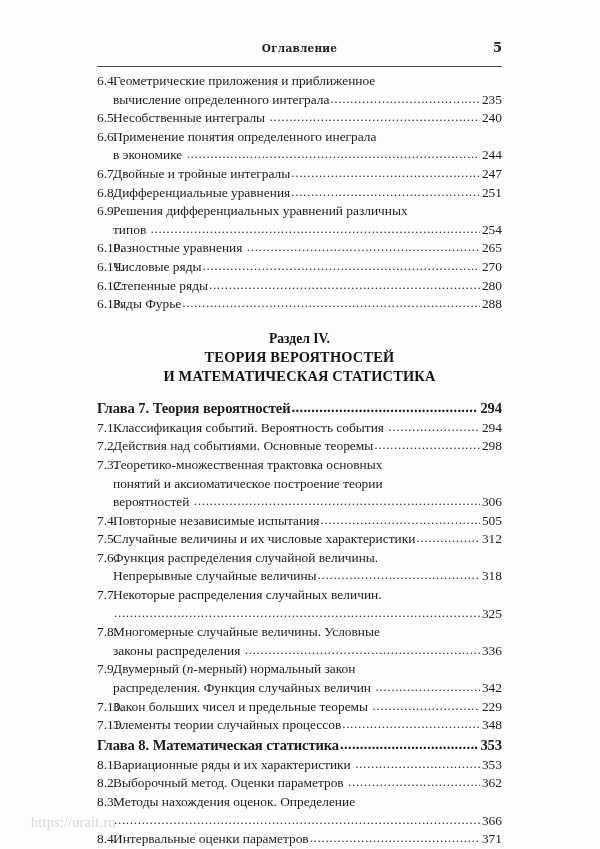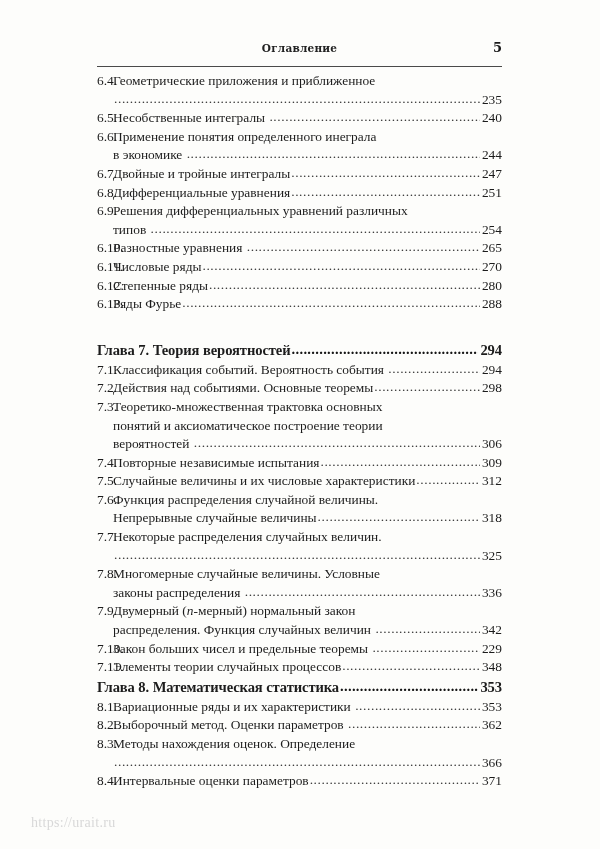--- a/index.html
+++ b/index.html
@@ -178,20 +178,21 @@
     <div class="runhead-title">Оглавление</div>
     <div class="runhead-pageno">5</div>
   </div>
   <div class="runhead-rule"></div>
 
   <div class="toc">
     <div id="toc-top">
         <div class="entry level-section">
           <div class="firstline"><span class="num">6.4. </span>Геометрические приложения и приближенное</div>
           <div class="row">
+            <span class="label">вычисление определенного интеграла</span>
             <span class="leader">............................................................................................................................................................................................................................</span>
             <span class="pageno">235</span>
           </div>
         </div>
         <div class="entry level-section">
           <div class="row">
             <span class="label"><span class="num">6.5. </span>Несобственные интегралы </span>
             <span class="leader">............................................................................................................................................................................................................................</span>
             <span class="pageno">240</span>
           </div>
@@ -250,20 +251,25 @@
         <div class="entry level-section">
           <div class="row">
             <span class="label"><span class="num">6.13. </span>Ряды Фурье</span>
             <span class="leader">............................................................................................................................................................................................................................</span>
             <span class="pageno">288</span>
           </div>
         </div>
       </div>
 
     <div class="spacer-top"></div>
+    <div class="part">
+      <span class="part-label">Раздел IV.</span>
+      <span class="part-line">ТЕОРИЯ ВЕРОЯТНОСТЕЙ</span>
+      <span class="part-line">И МАТЕМАТИЧЕСКАЯ СТАТИСТИКА</span>
+    </div>
     <div class="spacer-bottom"></div>
 
     <div id="toc-bottom">
         <div class="entry level-chapter">
           <div class="row">
             <span class="label">Глава 7. Теория вероятностей</span>
             <span class="leader">............................................................................................................................................................................................................................</span>
             <span class="pageno">294</span>
           </div>
         </div>
@@ -287,21 +293,21 @@
           <div class="row">
             <span class="label">вероятностей </span>
             <span class="leader">............................................................................................................................................................................................................................</span>
             <span class="pageno">306</span>
           </div>
         </div>
         <div class="entry level-section">
           <div class="row">
             <span class="label"><span class="num">7.4. </span>Повторные независимые испытания</span>
             <span class="leader">............................................................................................................................................................................................................................</span>
-            <span class="pageno">309</span>
+            <span class="pageno">505</span>
           </div>
         </div>
         <div class="entry level-section">
           <div class="row">
             <span class="label"><span class="num">7.5. </span>Случайные величины и их числовые характеристики</span>
             <span class="leader">............................................................................................................................................................................................................................</span>
             <span class="pageno">312</span>
           </div>
         </div>
         <div class="entry level-section">

